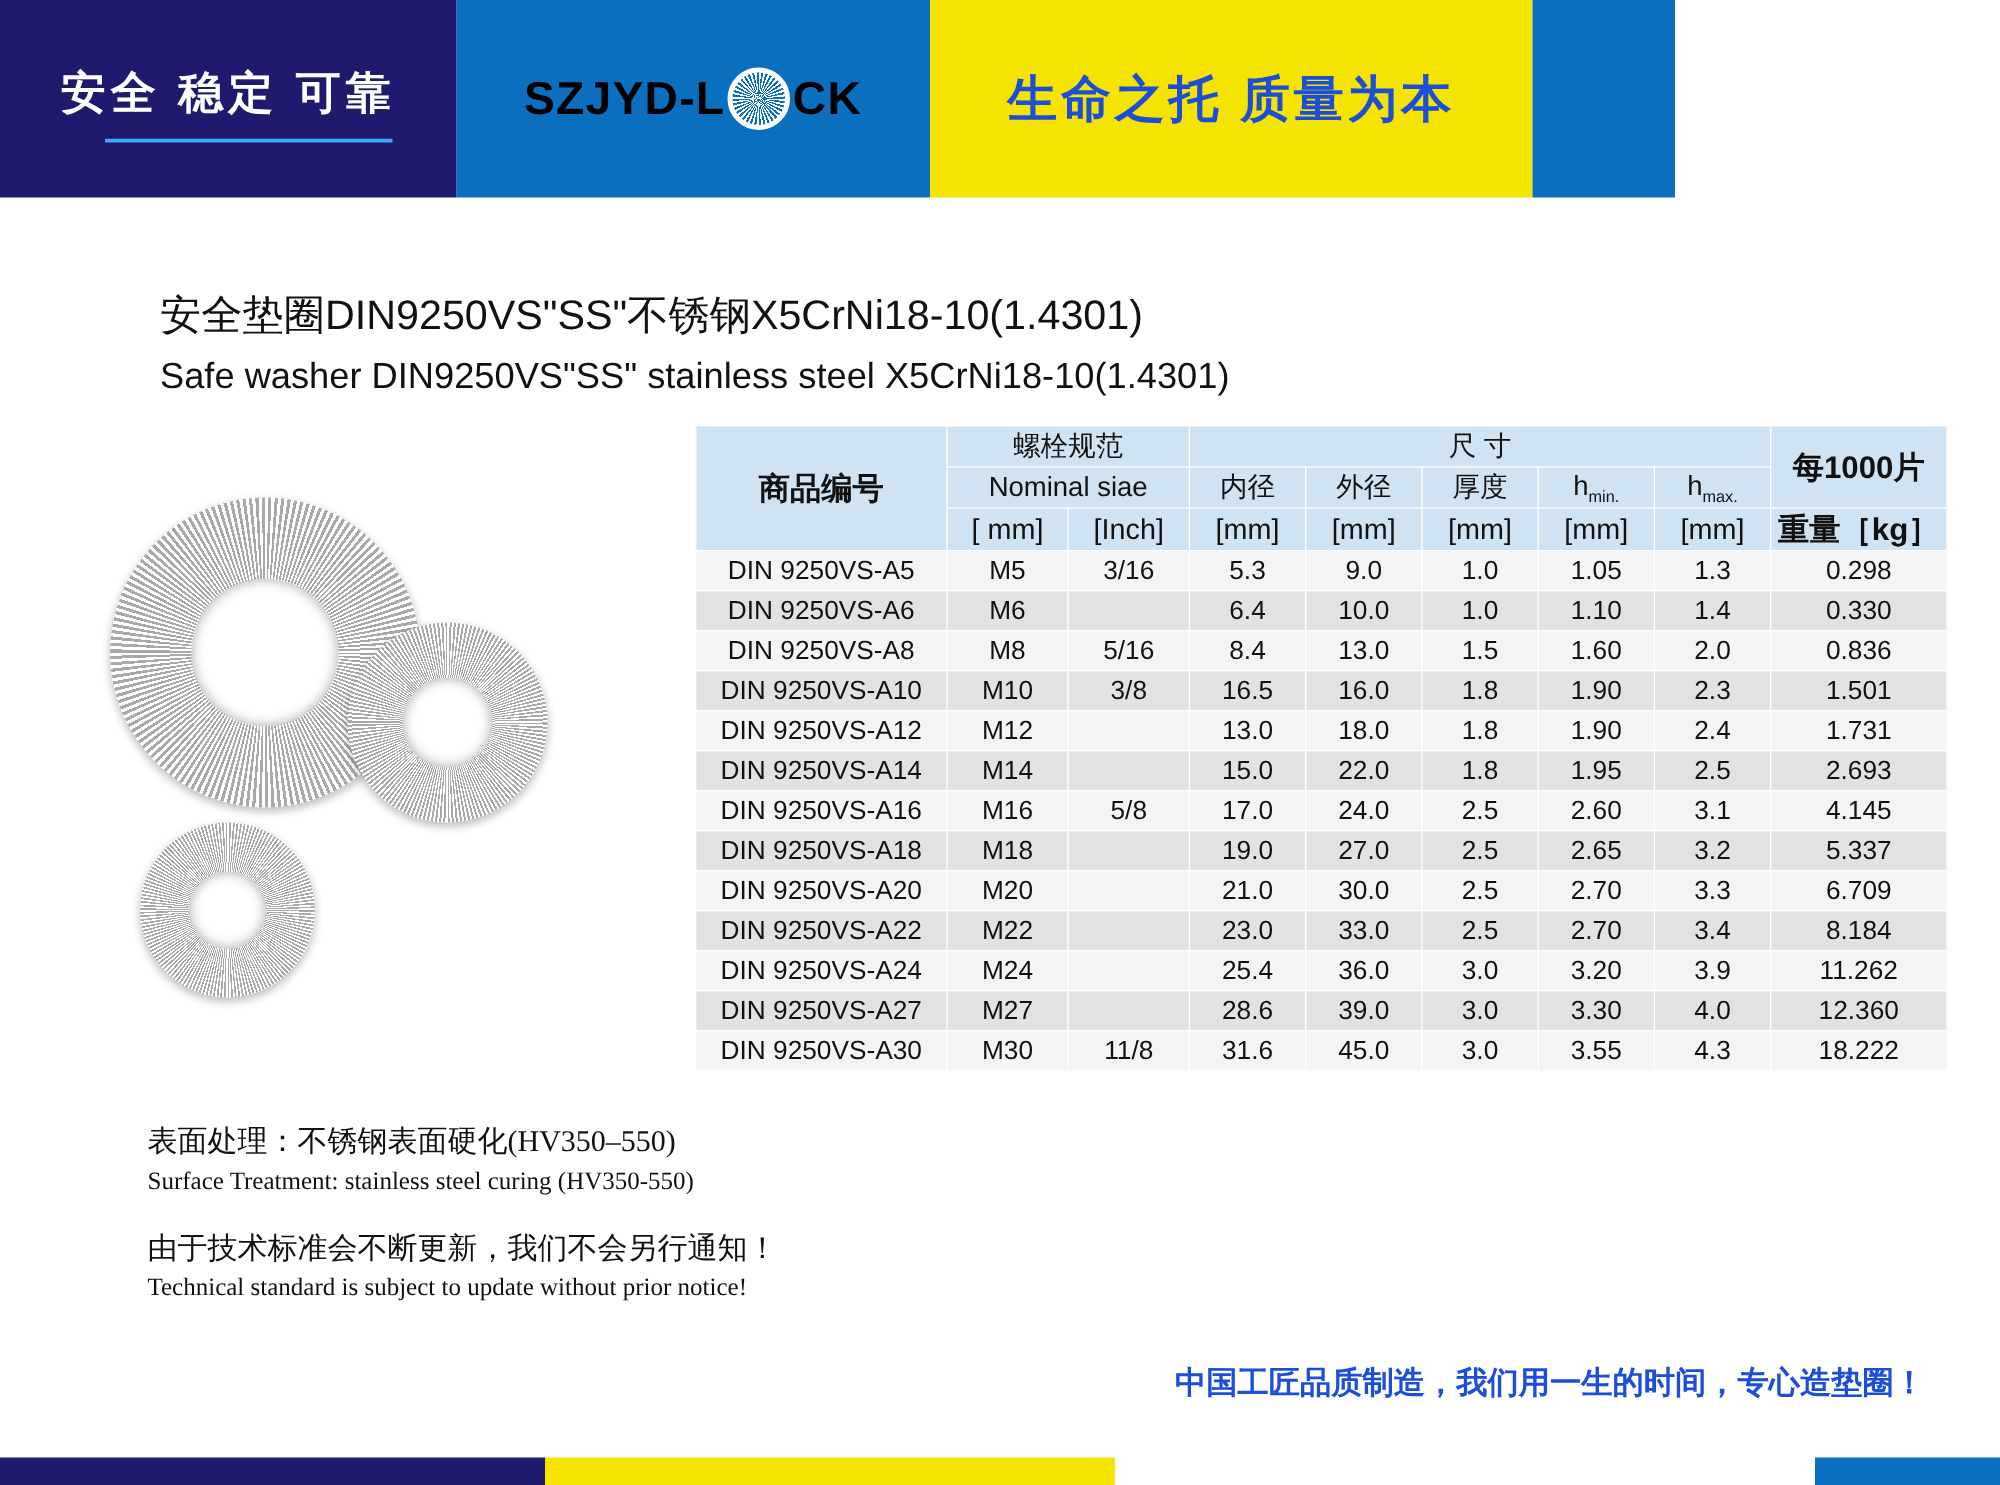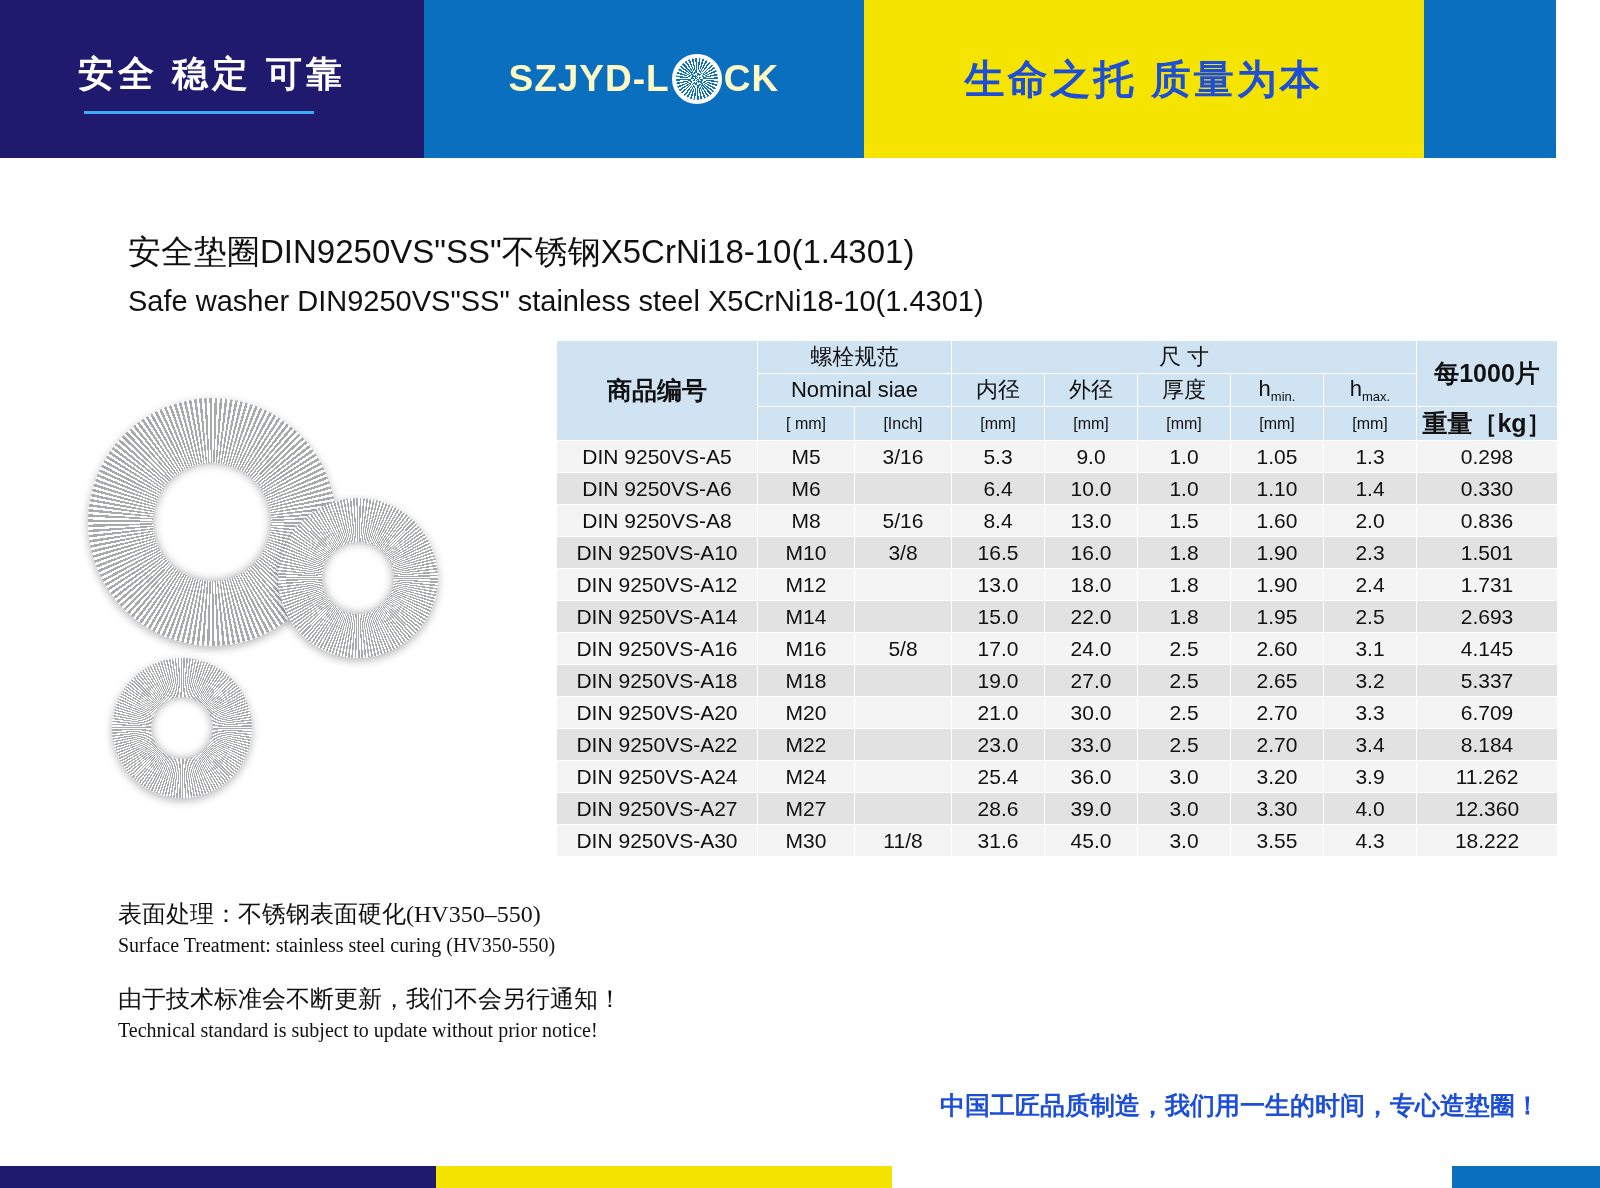--- a/index.html
+++ b/index.html
@@ -12,21 +12,21 @@
     height: 1188px;
     font-family: "Liberation Sans", sans-serif;
     color: #1a1a1a;
     position: relative;
     overflow: hidden;
   }
 
   
   .header {
     display: flex;
-    width: 1556px;
+    width: 1340px;
     height: 158px;
   }
   .hdr-left {
     background: #1f1a6e;
     width: 436px;
     display: flex;
     align-items: center;
     justify-content: center;
     position: relative;
   }
@@ -48,21 +48,21 @@
   .hdr-mid {
     background: #0b6fc0;
     width: 452px;
     display: flex;
     align-items: center;
     justify-content: center;
   }
   .logo-wrap {
     display: flex;
     align-items: center;
-    color: #fef9c3;
+    color: #000000;
     font-size: 37px;
     font-weight: bold;
     letter-spacing: 1px;
   }
   .logo-ring {
     display: inline-block;
     width: 42px;
     height: 42px;
     border-radius: 50%;
     border: 4px solid #ffffff;
@@ -160,21 +160,21 @@
   table.spec thead th {
     background: #cfe3f3;
     font-size: 22px;
     height: 32px;
   }
   table.spec thead th.hdr-main {
     font-size: 25px;
     font-weight: bold;
   }
   table.spec thead th.hdr-unit {
-    font-size: 16px;
+    font-size: 23px;
   }
   table.spec tbody td {
     height: 31px;
     background: #f4f4f4;
   }
   table.spec tbody tr.odd td {
     background: #e2e2e2;
   }
   td.col-code { width: 200px; text-align: center; }
   td.col-nom  { width: 96px; }

